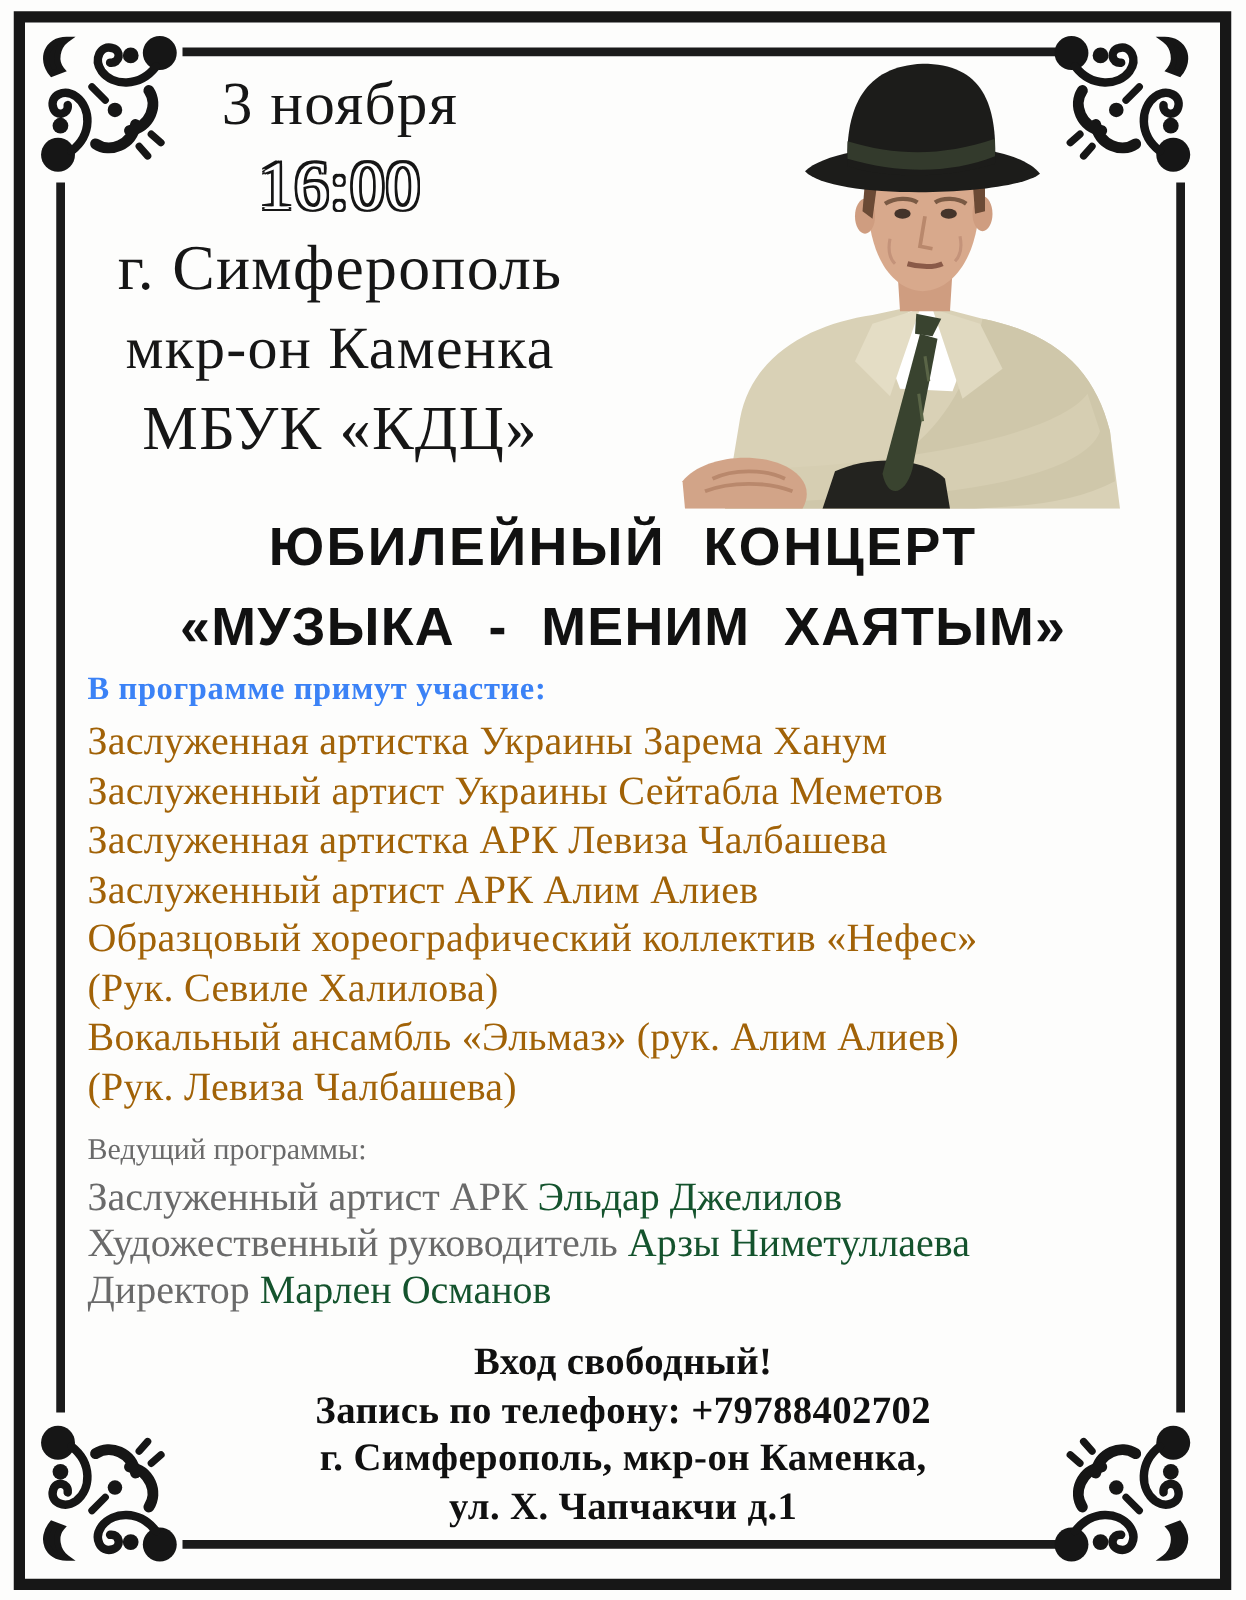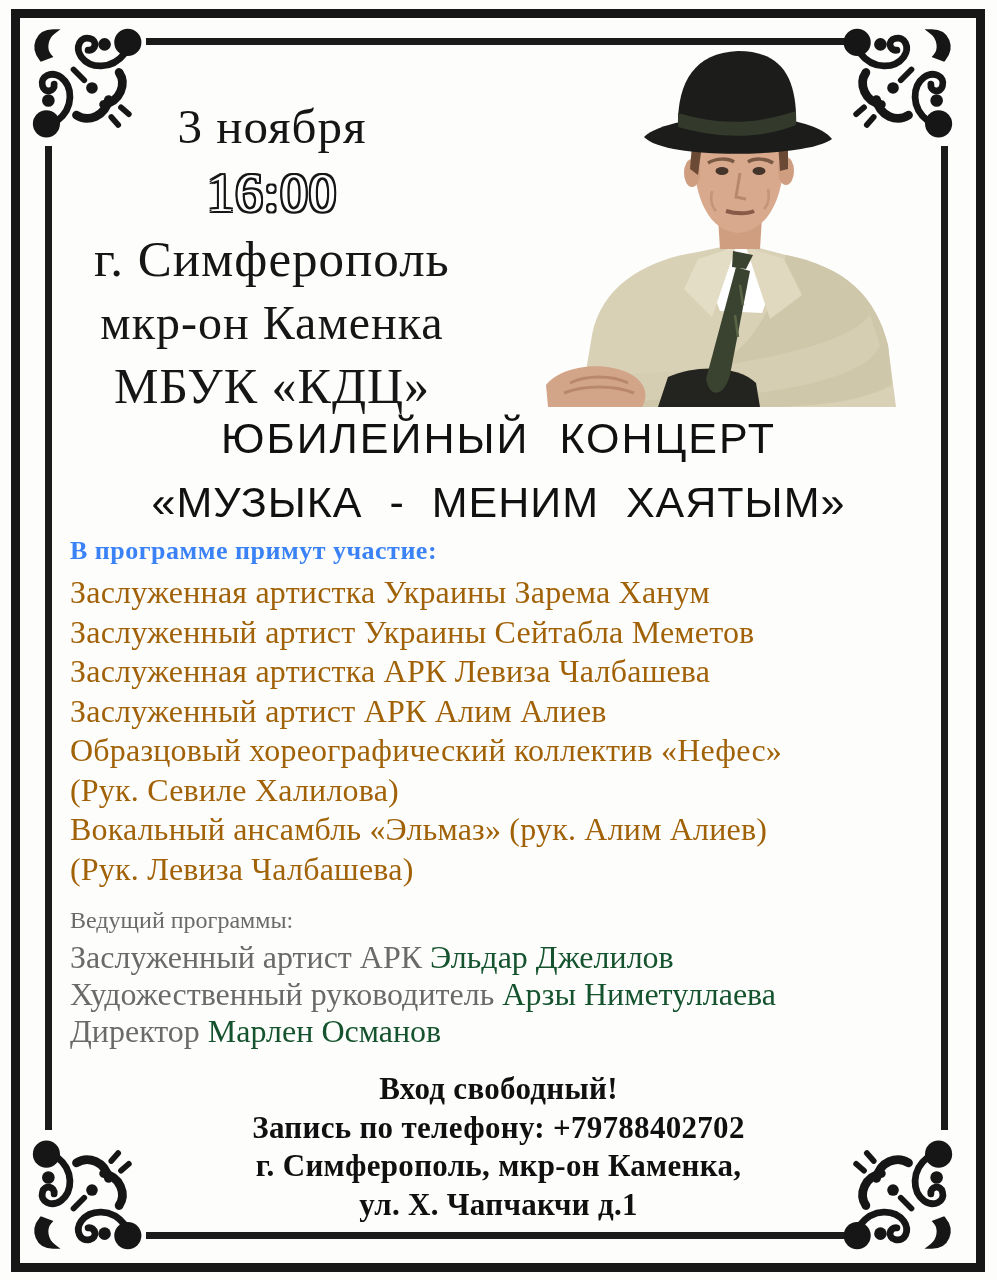--- a/index.html
+++ b/index.html
@@ -19,35 +19,35 @@
   .inner-left{top:146px;bottom:150px;left:45px;width:7px;}
   .inner-right{top:146px;bottom:150px;right:49px;width:7px;}
   .corner{position:absolute;width:126px;height:126px;}
   .corner.tl{left:28px;top:24px;}
   .corner.tr{right:40px;top:24px;transform:scaleX(-1);}
   .corner.bl{left:28px;bottom:26px;transform:scaleY(-1);}
   .corner.br{right:40px;bottom:26px;transform:scale(-1,-1);}
   
   .photo{position:absolute;left:540px;top:45px;width:420px;height:362px;}
   
-  .event-info{position:absolute;left:52px;top:58px;width:440px;text-align:center;line-height:1;margin-top:44px;}
+  .event-info{position:absolute;left:52px;top:58px;width:440px;text-align:center;line-height:1;}
   .event-info .row{margin-bottom:14px;letter-spacing:1px;}
   .ei-date{font-size:49px;}
   .ei-time{
     font-size:55px;color:#ffffff;margin-top:4px;
     text-shadow:-2px -2px 0 #161616,2px -2px 0 #161616,-2px 2px 0 #161616,2px 2px 0 #161616,
                 -2px 0 0 #161616,2px 0 0 #161616,0 -2px 0 #161616,0 2px 0 #161616;
   }
   .ei-city{font-size:51px;margin-top:8px;}
   .ei-district{font-size:48px;margin-top:6px;}
   .ei-venue{font-size:50px;margin-top:6px;}
   
   .title{
     position:absolute;left:0;right:0;top:406px;text-align:center;
-    font-family:"Liberation Sans",sans-serif;font-weight:normal;color:#111;
+    font-family:"Liberation Sans",sans-serif;font-weight:bold;color:#111;
   }
   .title-l1{font-size:43px;letter-spacing:2px;word-spacing:16px;line-height:64px;}
   .title-l2{font-size:43px;letter-spacing:1px;word-spacing:14px;line-height:64px;}
   
   .program{position:absolute;left:70px;top:529px;width:860px;}
   .program-heading{
     font-size:26px;font-weight:bold;color:#3b82f6;line-height:44px;letter-spacing:.5px;
   }
   .p-line{font-size:32px;color:#a16207;line-height:39.5px;letter-spacing:.2px;}
   .host-heading{font-size:24px;color:#6a6a6a;line-height:38px;margin-top:12px;}

